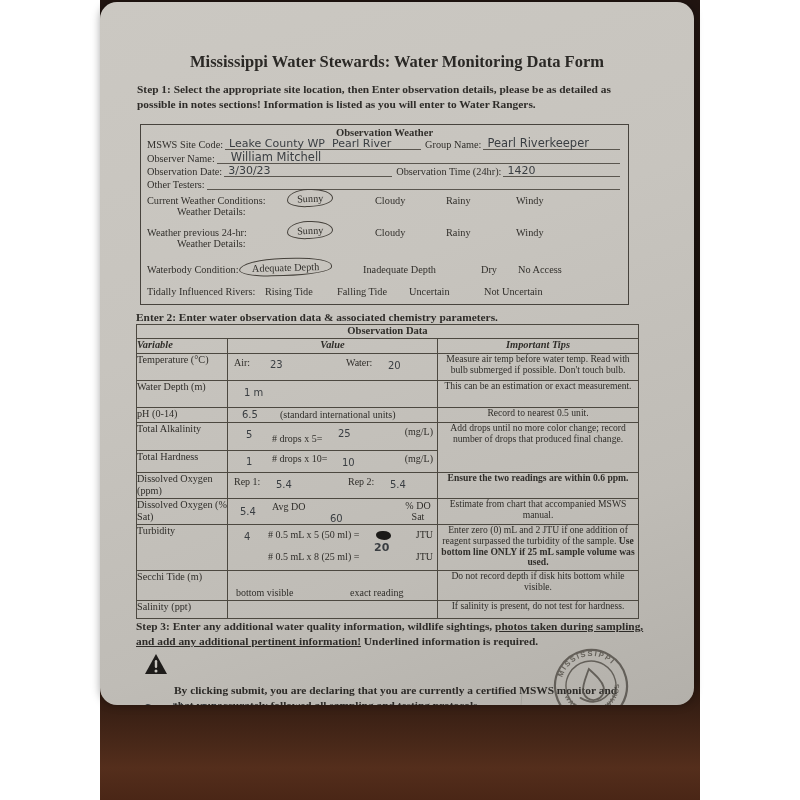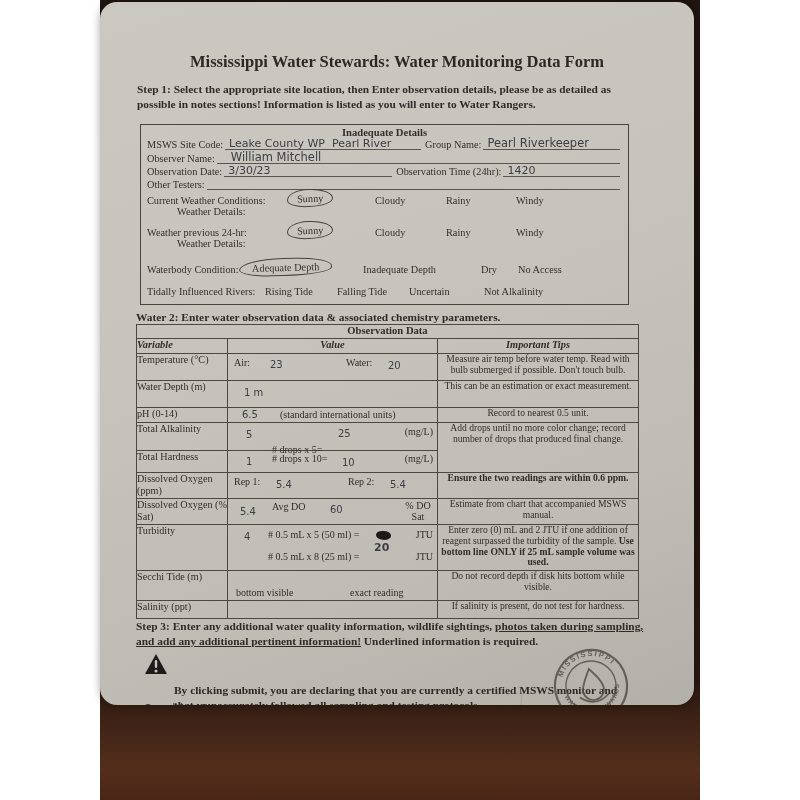--- a/index.html
+++ b/index.html
@@ -57,21 +57,21 @@
   <div class="crease"></div>
 
   <div class="title">Mississippi Water Stewards: Water Monitoring Data Form</div>
 
   <div class="steptext step1">
     <span>Step 1:</span>
     <span>Select the appropriate site location, then Enter observation details, please be as detailed as possible in notes sections! Information is listed as you will enter to Water Rangers.</span>
   </div>
 
   <div class="obsbox">
-    <div class="obshead">Inadequate Details</div>
+    <div class="obshead">Observation Weather</div>
 
     <div class="oline" style="top:25px">
       <span class="lbl">Observer Name:</span>
       <span class="entry" style="flex:1"><span class="hand ev" style="font-size:11.5px;padding-left:14px">William Mitchell</span></span>
     </div>
 
     <div class="oline" style="top:11px">
       <span class="lbl">MSWS Site Code:</span>
       <span class="entry" style="width:196px"><span class="hand ev">Leake County WP  Pearl River</span></span>
       <span class="lbl" style="margin-left:4px">Group Name:</span>
@@ -118,26 +118,26 @@
       <span class="opt" style="left:216px;top:7px">Inadequate Depth</span>
       <span class="opt" style="left:334px;top:7px">Dry</span>
       <span class="opt" style="left:371px;top:7px">No Access</span>
     </div>
 
     <div class="orow" style="top:161px;height:14px">
       <span class="opt" style="left:0">Tidally Influenced Rivers:</span>
       <span class="opt" style="left:118px">Rising Tide</span>
       <span class="opt" style="left:190px">Falling Tide</span>
       <span class="opt" style="left:262px">Uncertain</span>
-      <span class="opt" style="left:337px">Not Alkalinity</span>
+      <span class="opt" style="left:337px">Not Uncertain</span>
     </div>
   </div>
 
   <div class="steptext step2">
-    <span>Water 2:</span>
+    <span>Enter 2:</span>
     <span>Enter water observation data &amp; associated chemistry parameters.</span>
   </div>
 
   <table class="obs">
     <colgroup>
           <col style="width:91px">
           <col style="width:210px">
           <col style="width:201px">
         </colgroup>
     <tbody>
@@ -171,21 +171,21 @@
       <td>
         <span class="abs hand" style="left:14px;top:1px">6.5</span>
         <span class="abs" style="left:52px;top:1px">(standard international units)</span>
       </td>
       <td class="tip">Record to nearest 0.5 unit.</td>
     </tr>
     <tr style="height:28px">
       <td class="var">Total Alkalinity</td>
       <td>
         <span class="abs hand" style="left:18px;top:6px">5</span>
-        <span class="abs" style="left:44px;top:21px"># drops x 5=</span>
+        <span class="abs" style="left:44px;top:10px"># drops x 5=</span>
         <span class="abs hand" style="left:110px;top:5px">25</span>
         <span class="abs" style="right:4px;top:3px">(mg/L)</span>
       </td>
       <td class="tip" rowspan="2">Add drops until no more color change; record number of drops that produced final change.</td>
     </tr>
     <tr style="height:22px">
       <td class="var">Total Hardness</td>
       <td>
         <span class="abs hand" style="left:18px;top:5px">1</span>
         <span class="abs" style="left:44px;top:2px"># drops x 10=</span>
@@ -201,21 +201,21 @@
         <span class="abs" style="left:120px;top:3px">Rep 2:</span>
         <span class="abs hand" style="left:162px;top:6px">5.4</span>
       </td>
       <td class="tip bold">Ensure the two readings are within 0.6 ppm.</td>
     </tr>
     <tr style="height:26px">
       <td class="var">Dissolved Oxygen (% Sat)</td>
       <td>
         <span class="abs hand" style="left:12px;top:7px">5.4</span>
         <span class="abs" style="left:44px;top:2px">Avg DO</span>
-        <span class="abs hand" style="left:102px;top:5px">60</span>
+        <span class="abs hand" style="left:102px;top:14px">60</span>
         <span class="abs" style="right:2px;top:1px;width:34px;text-align:center;white-space:normal;line-height:1.1">% DO Sat</span>
       </td>
       <td class="tip">Estimate from chart that accompanied MSWS manual.</td>
     </tr>
     <tr style="height:46px">
       <td class="var">Turbidity</td>
       <td>
         <span class="abs hand" style="left:16px;top:6px">4</span>
         <span class="abs" style="left:40px;top:4px"># 0.5 mL x 5 (50 ml) =</span>
         <span class="abs scribble" style="left:148px;top:6px"></span>

